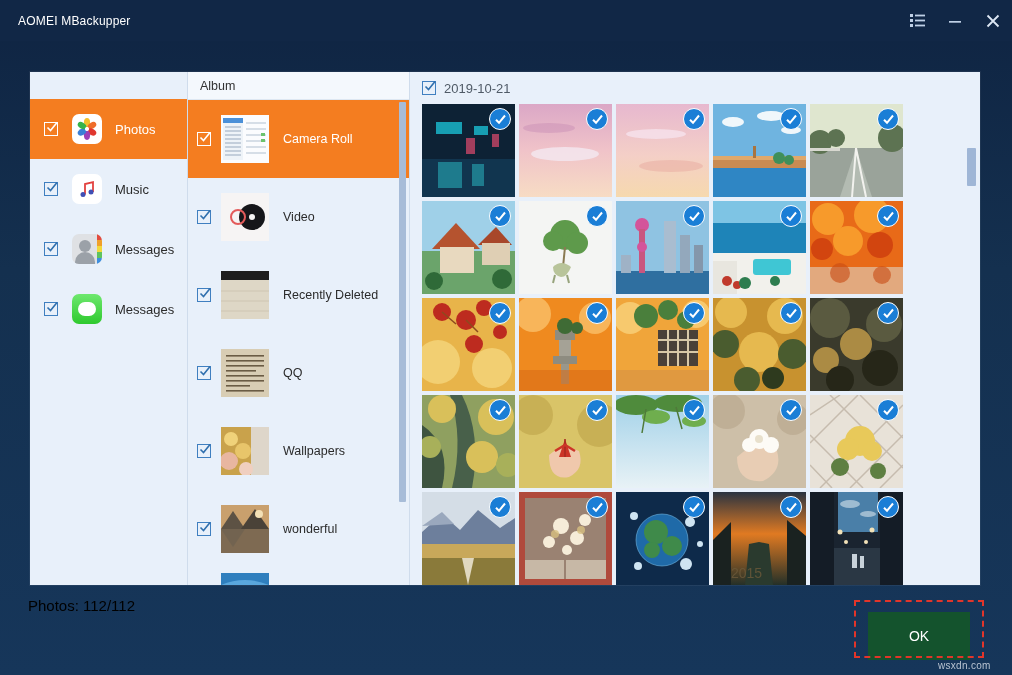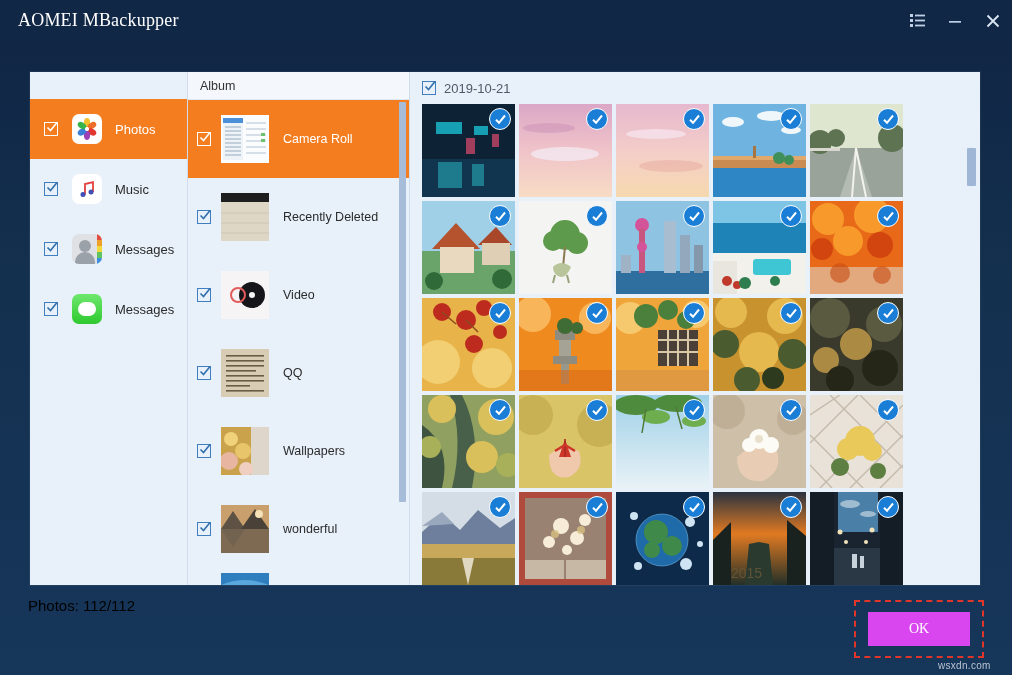--- a/index.html
+++ b/index.html
@@ -14,21 +14,21 @@
     position: relative;
   }
 
   
   #titlebar {
     position: absolute; left:0; top:0; width:1012px; height:41px;
     background: #112746;
     display:flex; align-items:center;
   }
   #title-text {
-    color:#ffffff; font-size:18px; margin-left:18px; letter-spacing:.2px;font-family:Liberation Serif, serif;
+    color:#ffffff; font-size:12px; margin-left:18px; letter-spacing:.2px;
   }
   #win-controls {
     margin-left:auto; display:flex; align-items:center; height:100%;
   }
   .winbtn {
     width:38px; height:41px; display:flex; align-items:center; justify-content:center;
     cursor:pointer;
   }
   .winbtn svg { display:block; }
 
@@ -139,22 +139,22 @@
   #footer { position:absolute; left:0; top:585px; width:1012px; height:90px; }
   #count {
     position:absolute; left:28px; top:12px; color:#000000; font-size:15px;
   }
   #ok-wrap { position:absolute; left:868px; top:27px; }
   #ok-annot {
     position:absolute; left:-14px; top:-12px; width:130px; height:58px;
     border:2px dashed #e2352a;
   }
   #ok-btn {
-    width:102px; height:34px; background:#d946ef; color:#ffffff;
-    border:none; font-size:14px; font-family:Liberation Serif, serif;
+    width:102px; height:48px; background:#14532d; color:#ffffff;
+    border:none; font-size:14px; font-family:Liberation Sans, sans-serif;
     cursor:pointer;
   }
   #watermark {
     position:absolute; left:938px; top:660px; font-size:10px; color:#b9c4d2;
     letter-spacing:.3px;
   }
 
   
   .cbx { position:relative; display:inline-block; width:14px;height:14px; }
   .cbx span { position:absolute; inset:0; border:1px solid #3f7fc0; }
@@ -306,45 +306,45 @@
 
     <div class="alb-item">
       <span class="cbx alb-check">
         <span></span>
         <svg width="14" height="14" viewBox="0 0 14 14">
             <path d="M2.5 7.5 L5.5 10.5 L12 2.5" stroke="#2f6fae" stroke-width="1.6" fill="none"></path>
           </svg>
       </span>
       <span class="alb-thumb">
         <svg width="48" height="48" viewBox="0 0 48 48">
+          <rect width="48" height="48" fill="#f6f4f4"></rect>
+          <circle cx="31" cy="24" r="13" fill="#16161a"></circle>
+          <circle cx="31" cy="24" r="3" fill="#f6f4f4"></circle>
+          <circle cx="17" cy="24" r="7" fill="none" stroke="#e35b5b" stroke-width="2"></circle>
+        </svg>
+      </span>
+      <span class="alb-label">Video</span>
+    </div>
+
+    <div class="alb-item">
+      <span class="cbx alb-check">
+        <span></span>
+        <svg width="14" height="14" viewBox="0 0 14 14">
+            <path d="M2.5 7.5 L5.5 10.5 L12 2.5" stroke="#2f6fae" stroke-width="1.6" fill="none"></path>
+          </svg>
+      </span>
+      <span class="alb-thumb">
+        <svg width="48" height="48" viewBox="0 0 48 48">
           <rect width="48" height="48" fill="#e8e3d7"></rect>
           <path d="M0 0 H48 V9 Q24 16 0 9 Z" fill="#1e1e1e"></path>
           <rect y="9" width="48" height="39" fill="#ded7c6"></rect>
           <path d="M0 20 H48 M0 30 H48 M0 40 H48" stroke="#cec5b2" stroke-width="1"></path>
         </svg>
       </span>
       <span class="alb-label">Recently Deleted</span>
-    </div>
-
-    <div class="alb-item">
-      <span class="cbx alb-check">
-        <span></span>
-        <svg width="14" height="14" viewBox="0 0 14 14">
-            <path d="M2.5 7.5 L5.5 10.5 L12 2.5" stroke="#2f6fae" stroke-width="1.6" fill="none"></path>
-          </svg>
-      </span>
-      <span class="alb-thumb">
-        <svg width="48" height="48" viewBox="0 0 48 48">
-          <rect width="48" height="48" fill="#f6f4f4"></rect>
-          <circle cx="31" cy="24" r="13" fill="#16161a"></circle>
-          <circle cx="31" cy="24" r="3" fill="#f6f4f4"></circle>
-          <circle cx="17" cy="24" r="7" fill="none" stroke="#e35b5b" stroke-width="2"></circle>
-        </svg>
-      </span>
-      <span class="alb-label">Video</span>
     </div>
 
     <div class="alb-item">
       <span class="cbx alb-check">
         <span></span>
         <svg width="14" height="14" viewBox="0 0 14 14">
             <path d="M2.5 7.5 L5.5 10.5 L12 2.5" stroke="#2f6fae" stroke-width="1.6" fill="none"></path>
           </svg>
       </span>
       <span class="alb-thumb">

